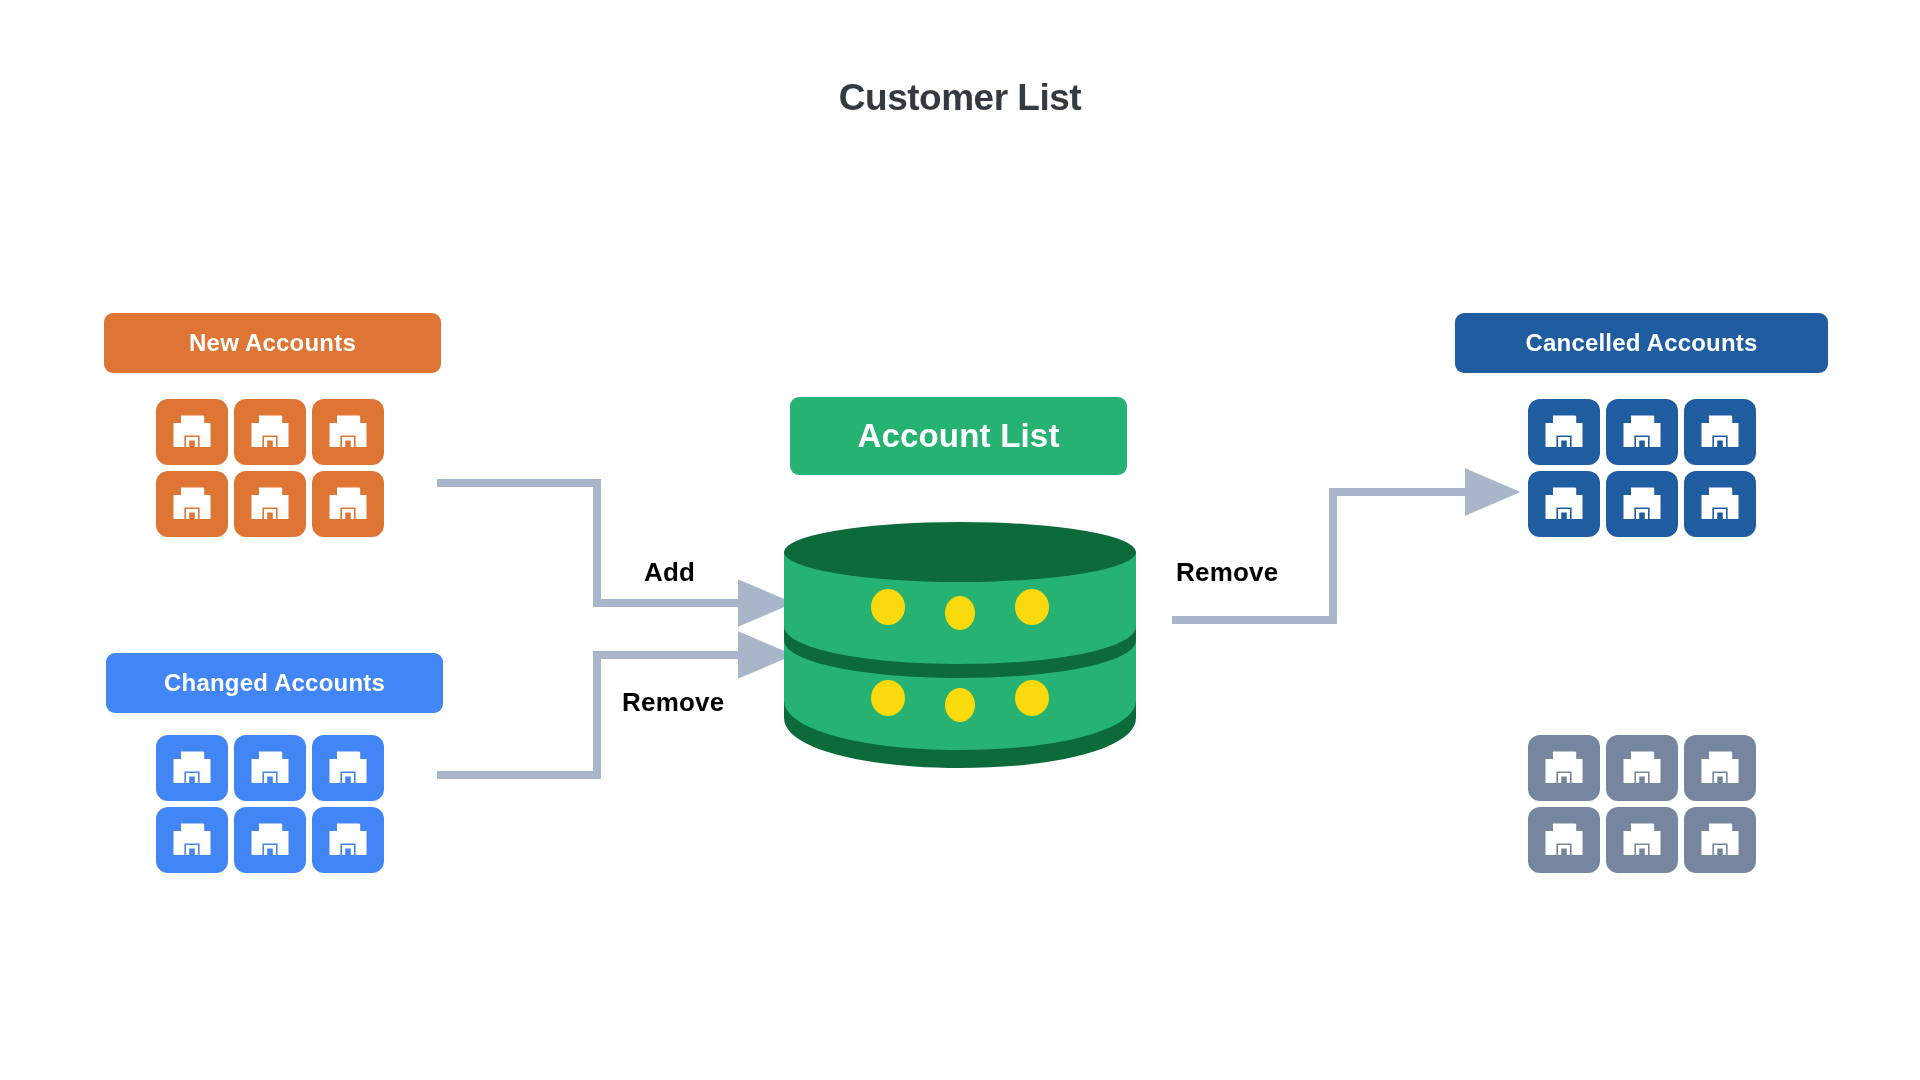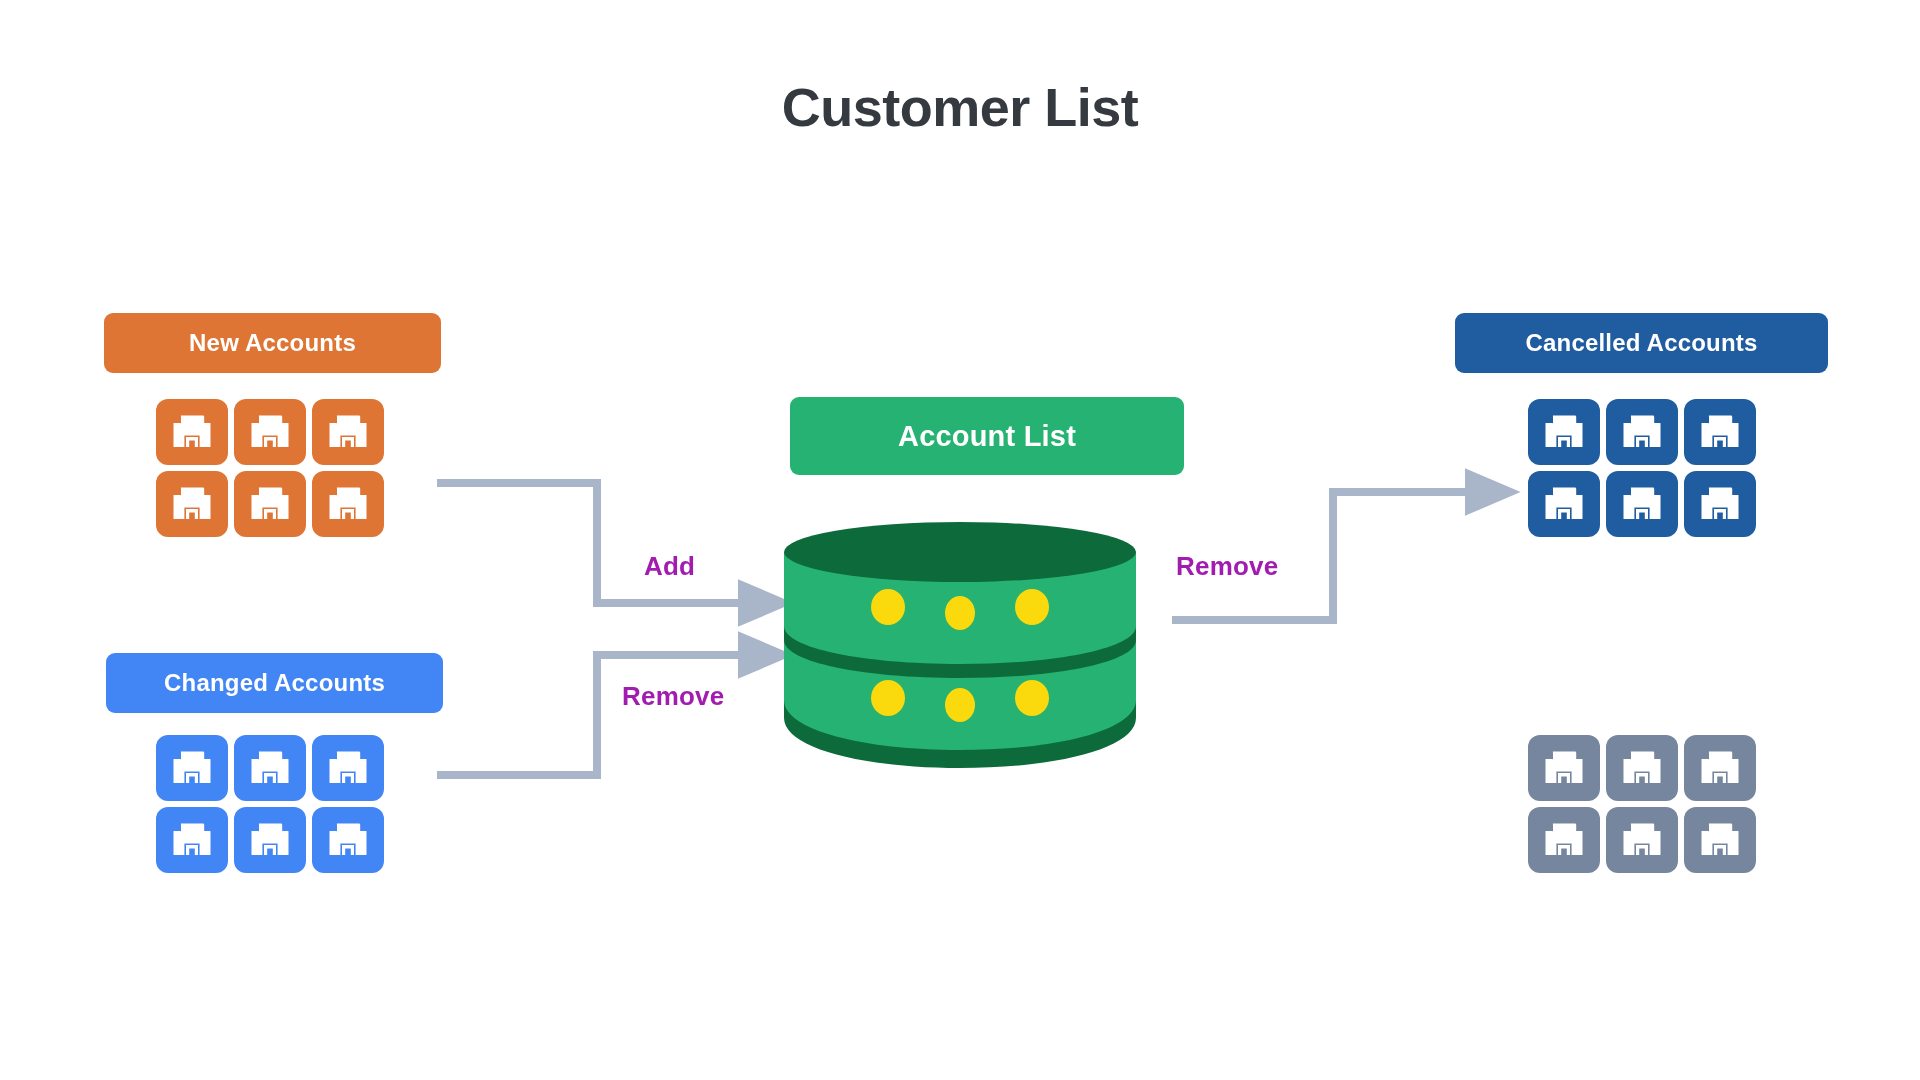--- a/index.html
+++ b/index.html
@@ -23,21 +23,21 @@
     background: #ffffff;
   }
 
   
   .page-title {
     position: absolute;
     left: 0;
     top: 78px;
     width: 1920px;
     text-align: center;
-    font-size: 54px;
+    font-size: 37px;
     font-weight: bold;
     letter-spacing: -0.5px;
     color: #343a40;
     line-height: 1.1;
   }
 
   
   .group-label {
     position: absolute;
     display: flex;
@@ -80,23 +80,24 @@
     top: 0;
     width: 1920px;
     height: 1080px;
     pointer-events: none;
   }
 
   .flow-label {
     position: absolute;
     font-size: 26px;
     font-weight: bold;
-    color: #a21caf;
+    color: #000000;
     letter-spacing: 0.2px;
     white-space: nowrap;
+    margin-top: 6px;
   }
 
   
   #database {
     position: absolute;
   }
 </style>
 </head>
 <body style="background: rgb(255, 255, 255);">
 
@@ -341,21 +342,21 @@
               <rect x="23.4" y="7.4" width="3.4" height="3.4" rx="0.5"></rect>
               <rect x="13.2" y="13.6" width="3.4" height="3.4" rx="0.5"></rect>
               <rect x="18.3" y="13.6" width="3.4" height="3.4" rx="0.5"></rect>
               <rect x="23.4" y="13.6" width="3.4" height="3.4" rx="0.5"></rect>
             </g>
           </svg>
         </span>
       </div>
     </div>
 
-  <div class="group-label" style="left:790px; top:397px; width:394px; height:78px; background:#25B272; font-size:29px;">Account List</div>
+  <div class="group-label" style="left:790px; top:397px; width:337px; height:78px; background:#25B272; font-size:33px;">Account List</div>
 
   <div id="database" style="left:784px; top:522px;">
     <svg width="352" height="250" viewBox="0 0 352 250">
 
       <path d="M0 196 C0 226 78 246 176 246 C274 246 352 226 352 196 L352 150 L0 150 Z" fill="#0D6B3B"></path>
 
       <path d="M0 178 C0 208 78 228 176 228 C274 228 352 208 352 178 L352 112 L0 112 Z" fill="#25B272"></path>
 
       <path d="M0 118 C0 140 78 156 176 156 C274 156 352 140 352 118 L352 96 L0 96 Z" fill="#0D6B3B"></path>
 

